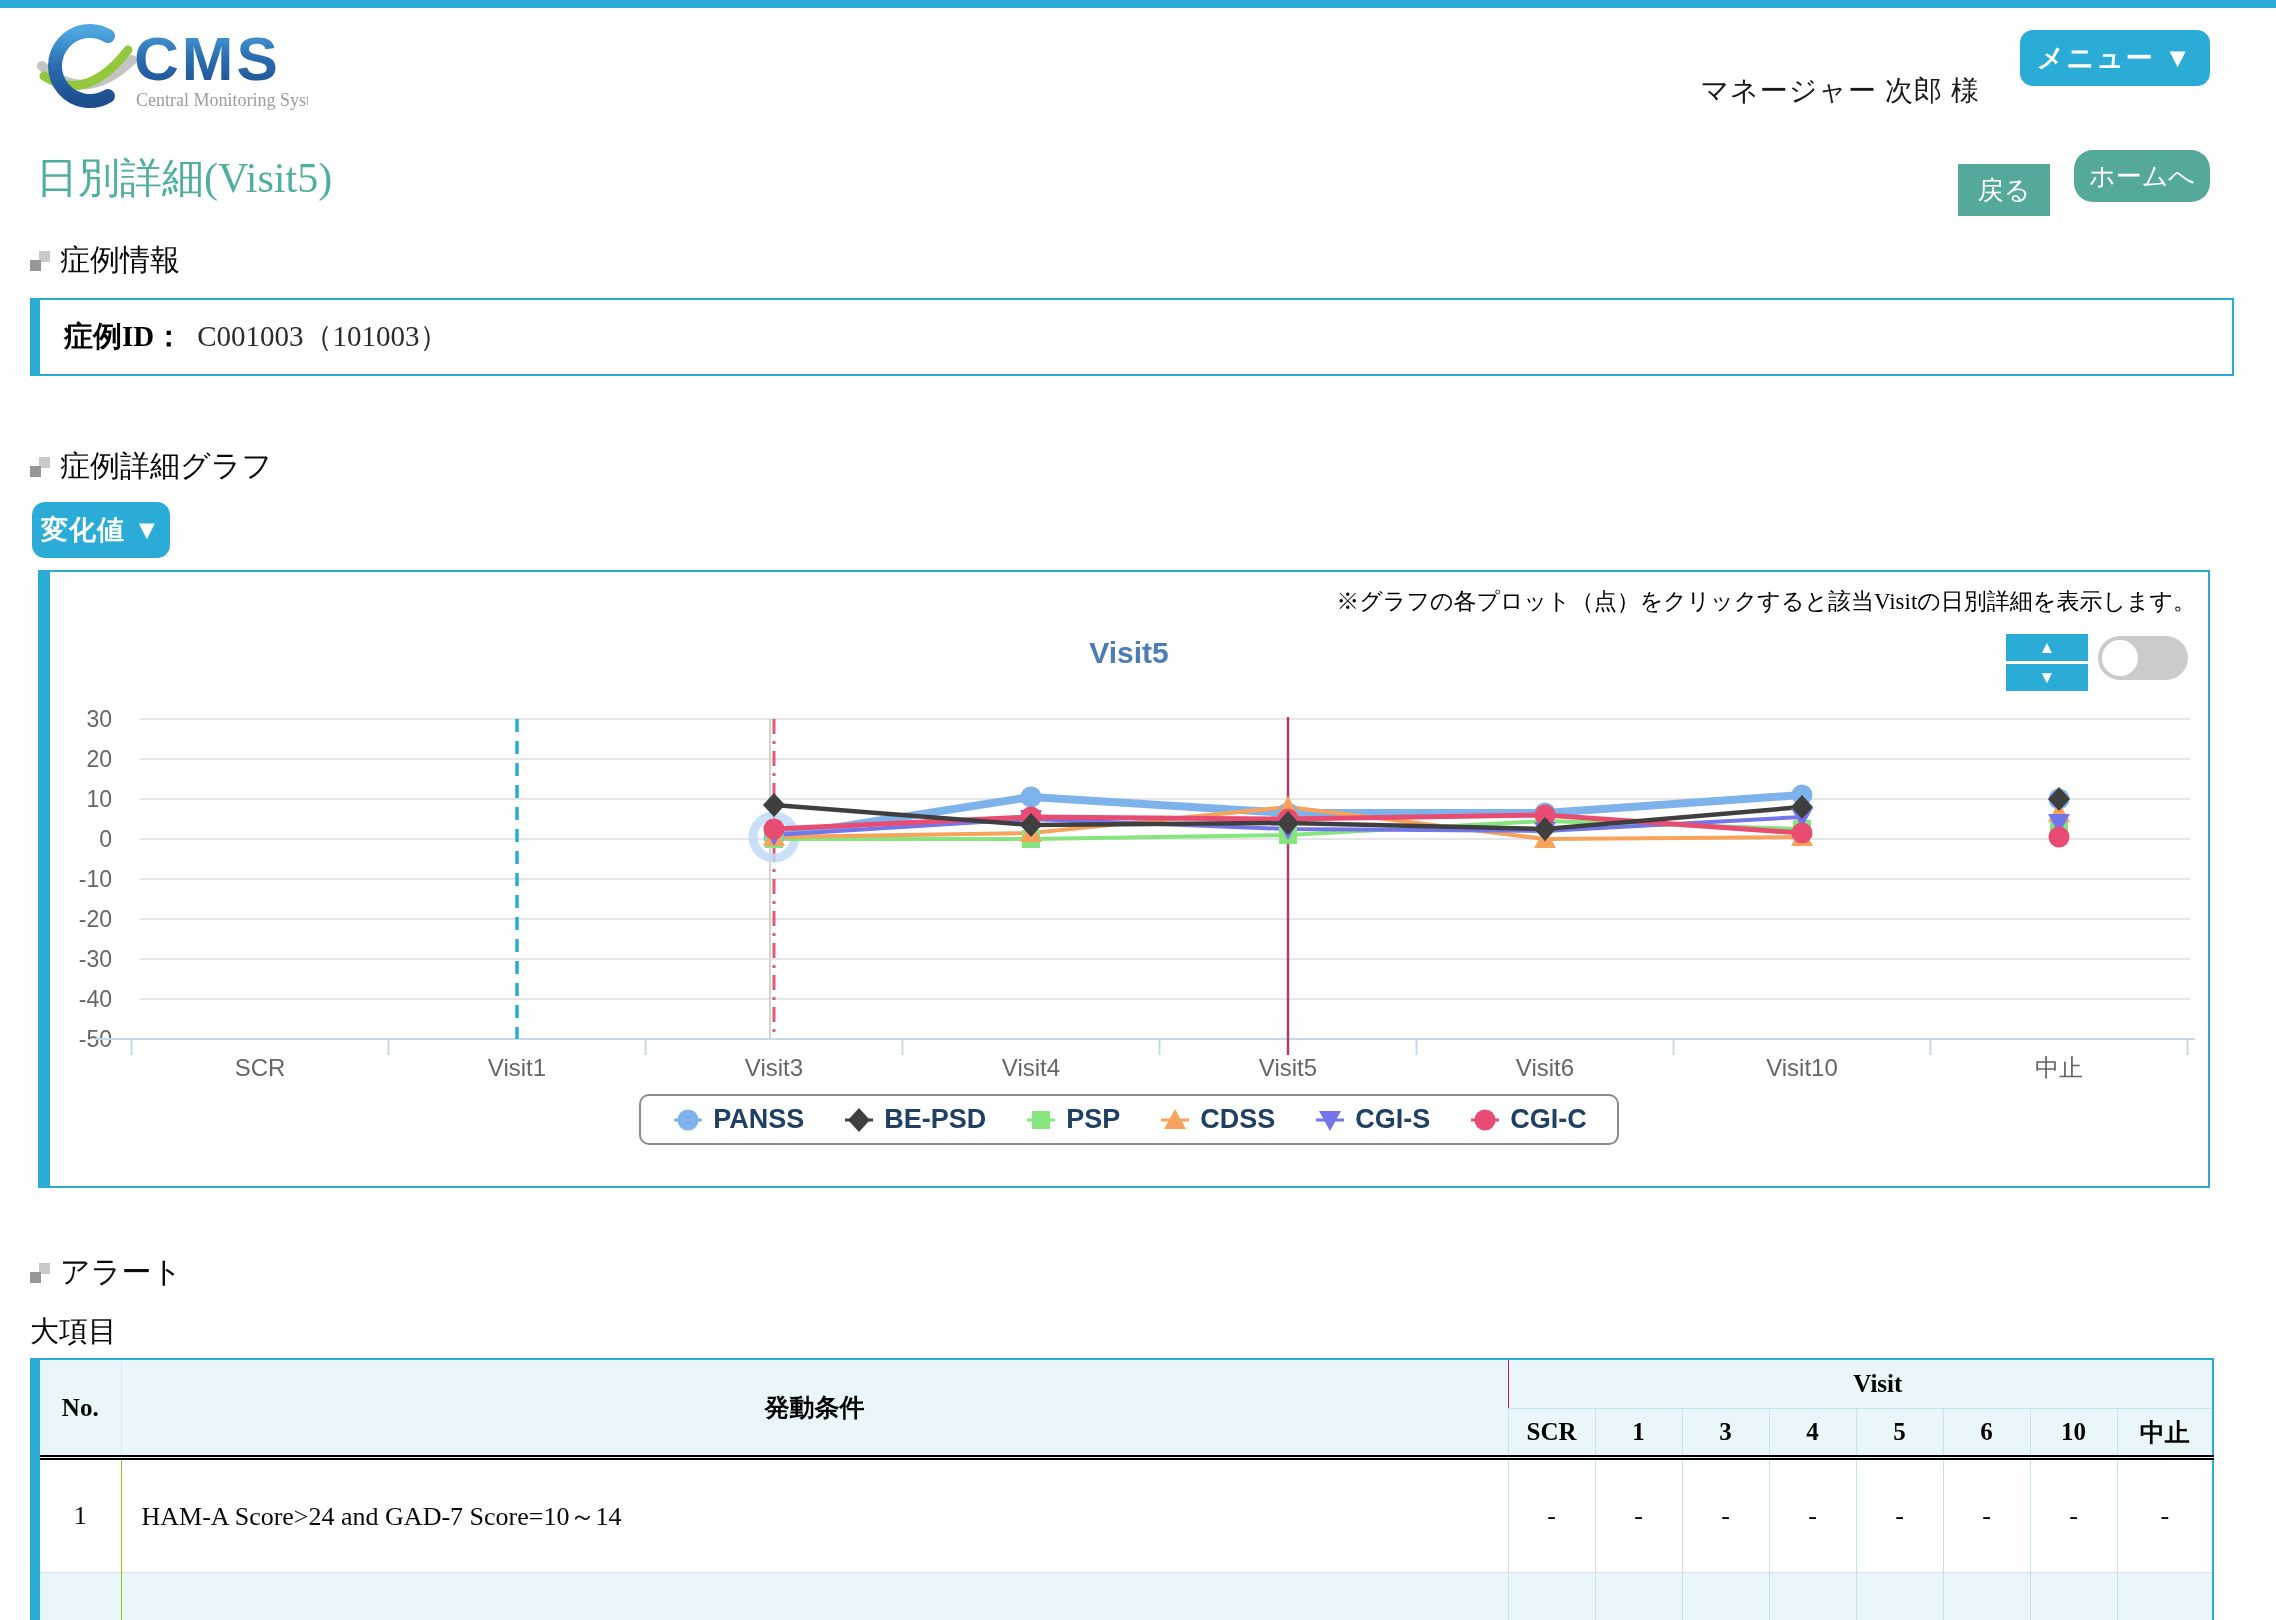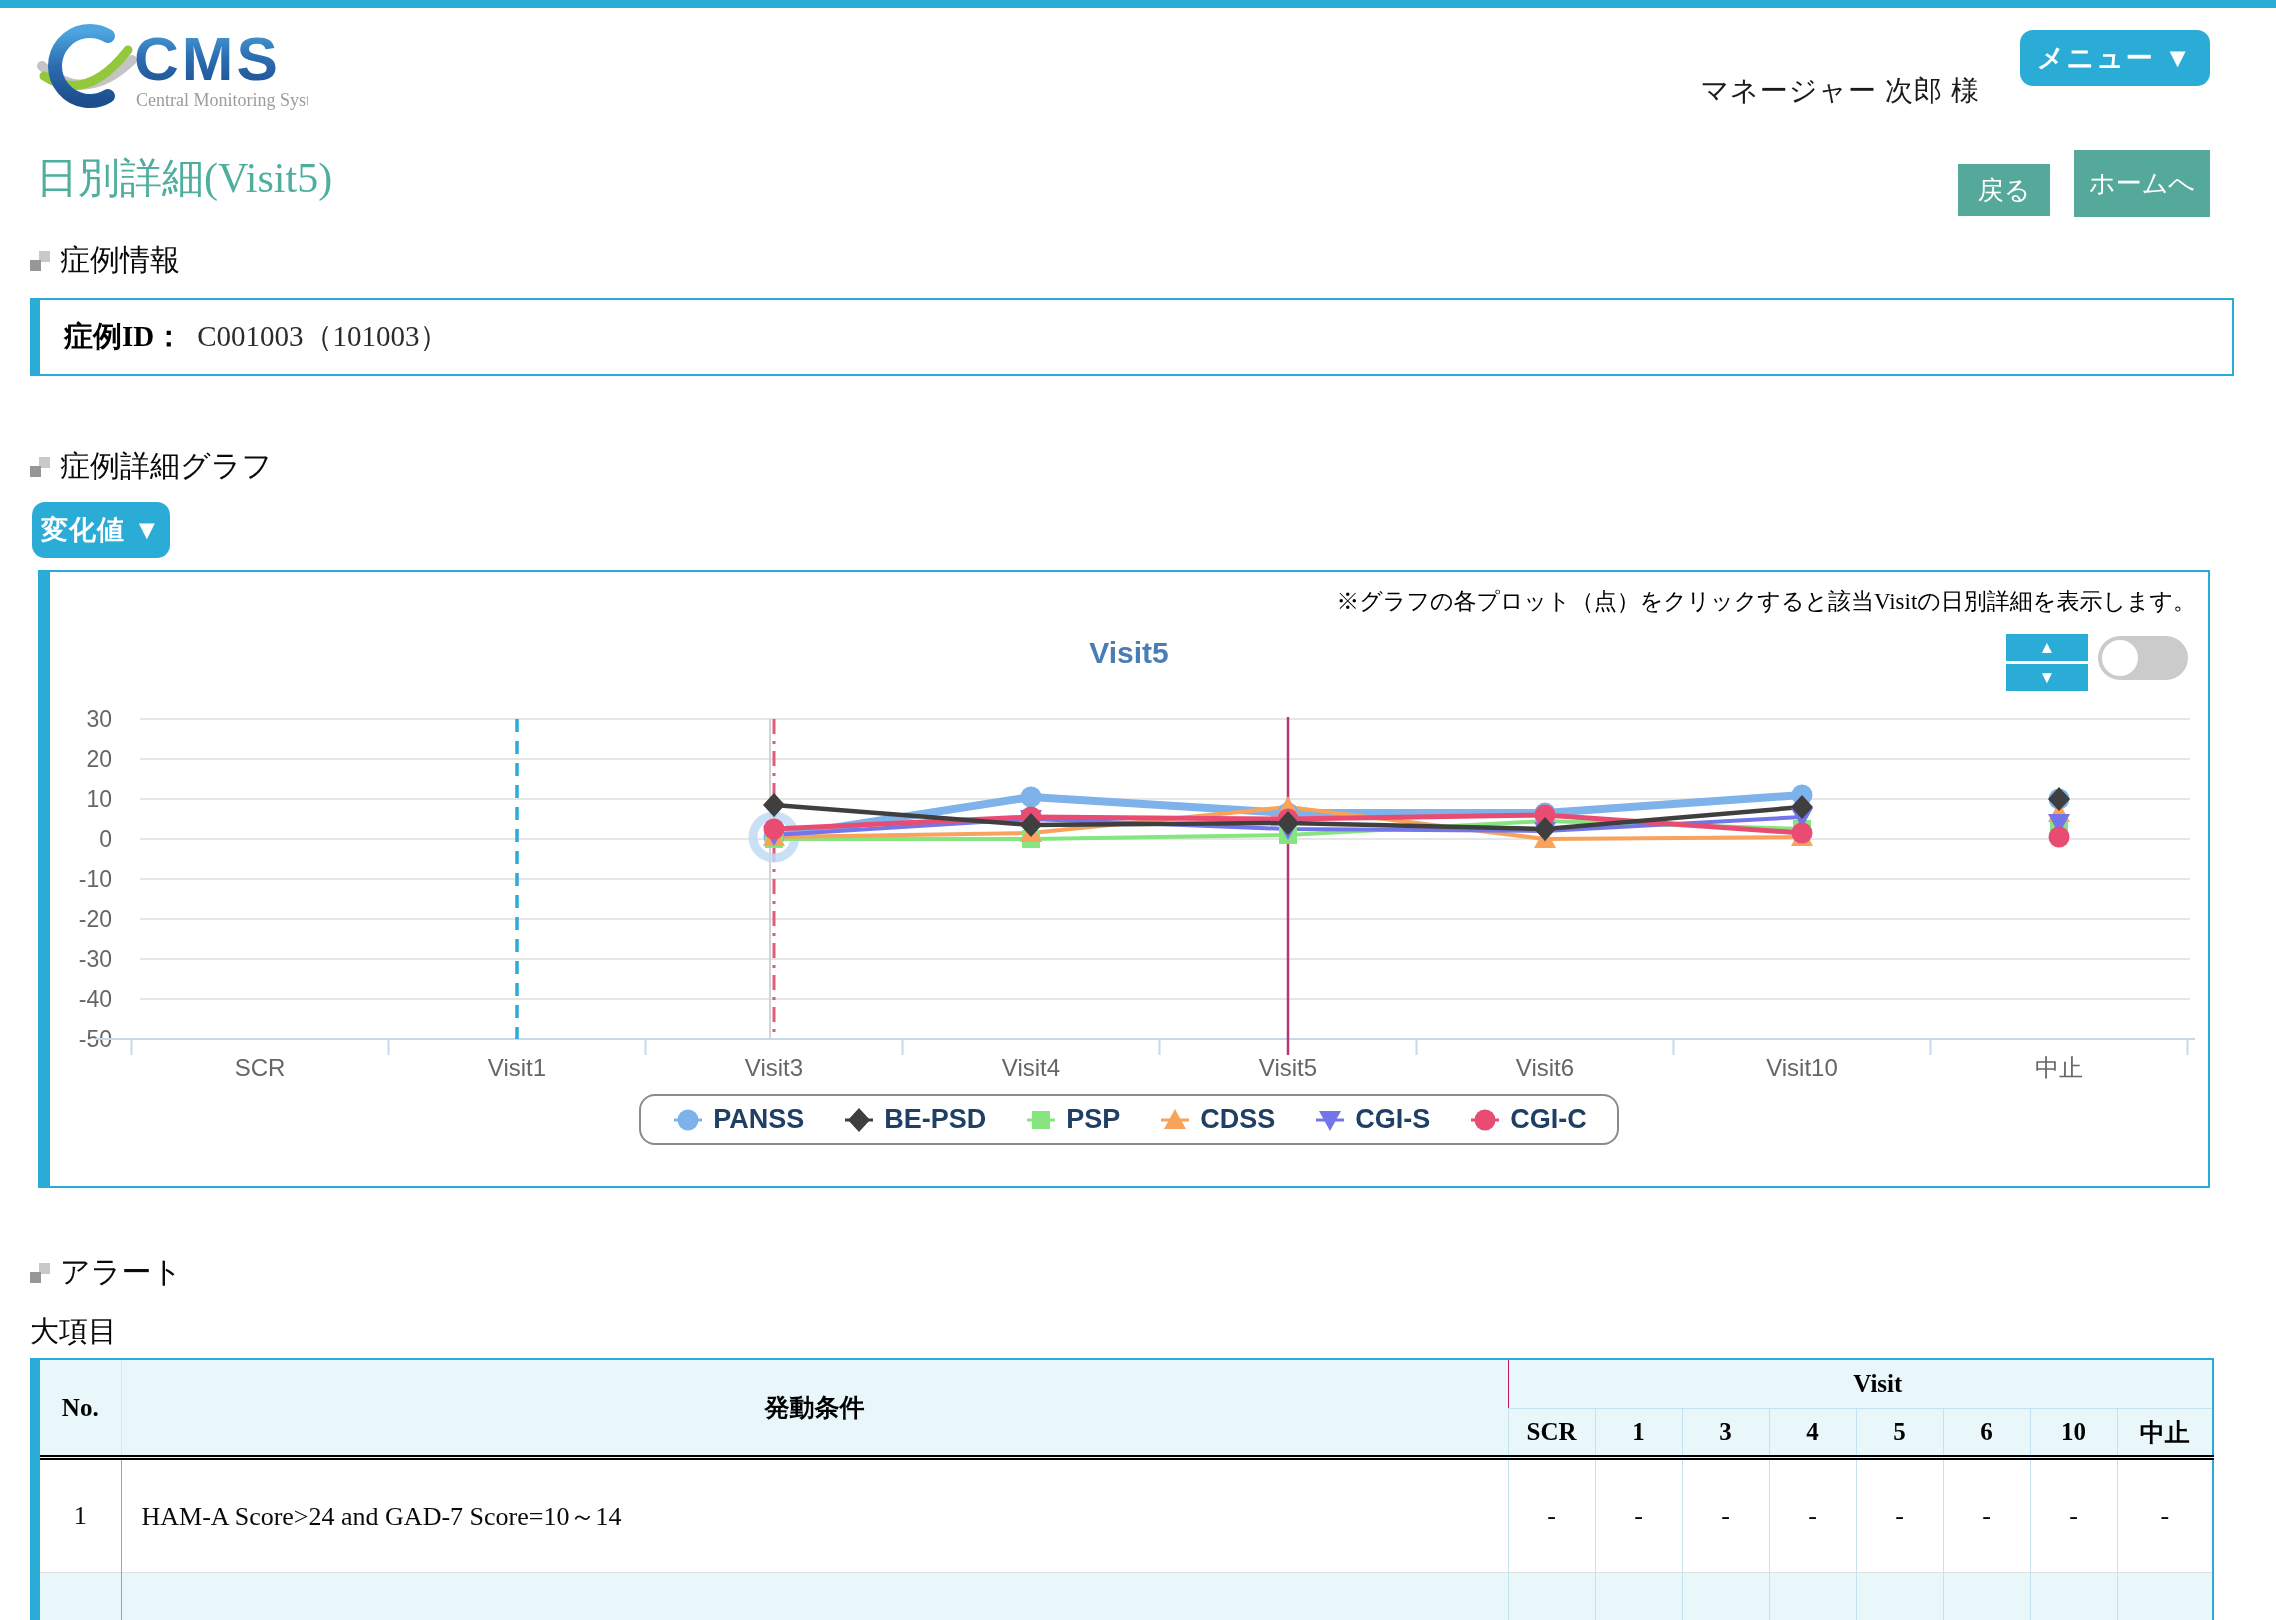--- a/index.html
+++ b/index.html
@@ -11,21 +11,21 @@
   
   #topbar{left:0;top:0;width:2276px;height:8px;background:#2AACD6;}
   
   #username{left:1400px;top:36px;width:580px;text-align:right;font:28px "Liberation Serif","DejaVu Serif",serif;color:#1a1a1a;letter-spacing:1px;margin-top:36px;}
   .cyan-btn{background:#2AACD6;color:#fff;font-weight:bold;display:flex;align-items:center;justify-content:center;cursor:pointer;border-radius:13px;}
   #menu-btn{left:2020px;top:30px;width:190px;height:56px;font-size:27px;letter-spacing:2px;}
   
   #page-title{left:36px;top:150px;font:42px "Liberation Serif","DejaVu Serif",serif;color:#4FAE9E;}
   .teal-btn{background:#55A99B;color:#fff;display:flex;align-items:center;justify-content:center;font-size:26px;cursor:pointer;}
   #back-btn{left:1958px;top:150px;width:92px;height:52px;margin-top:14px;}
-  #home-btn{left:2074px;top:150px;width:136px;height:67px;}
+  #home-btn{left:2074px;top:150px;width:136px;height:52px;border-radius:19px;}
   
   .sec-head{display:flex;align-items:center;gap:10px;font:30px "Liberation Serif","DejaVu Serif",serif;color:#0a0a0a;}
   .sq-icon{position:relative;width:20px;height:20px;flex:0 0 20px;}
   .sq-icon .s1{position:absolute;right:0;top:0;width:11px;height:11px;background:#C9C9C9;}
   .sq-icon .s2{position:absolute;left:0;bottom:0;width:11px;height:11px;background:#979797;}
   #sec-case{left:30px;top:240px;}
   #sec-graph{left:30px;top:446px;}
   #sec-alert{left:30px;top:1252px;}
   
   #case-box{left:30px;top:298px;width:2168px;height:74px;border:2px solid #2AACD6;border-left:10px solid #2AACD6;background:#fff;display:flex;align-items:center;padding-left:24px;font:29px "Liberation Serif","DejaVu Serif",serif;}
@@ -38,21 +38,21 @@
   #chart-note{position:absolute;right:12px;top:14px;font:23px "Liberation Serif","DejaVu Serif",serif;color:#000;}
   #chart-title{position:absolute;left:0;right:0;top:64px;text-align:center;font-size:30px;font-weight:600;color:#4A7DB5;}
   #updown{position:absolute;left:1956px;top:62px;width:82px;}
   .ud-btn{width:82px;height:27px;background:#2AACD6;color:#fff;display:flex;align-items:center;justify-content:center;font-size:17px;cursor:pointer;}
   .ud-btn + .ud-btn{margin-top:3px;}
   #toggle{position:absolute;left:2048px;top:64px;width:90px;height:44px;background:#CBCBCB;border-radius:22px;cursor:pointer;}
   #toggle .knob{position:absolute;left:4px;top:4px;width:36px;height:36px;background:#fff;border-radius:50%;}
   #plot{position:absolute;left:0;top:130px;}
   
   #legend{position:absolute;left:0;right:0;top:522px;display:flex;justify-content:center;}
-  #legend .box{display:flex;align-items:center;gap:38px;border:2px solid #8b8b8b;border-radius:16px;padding:8px 30px;background:#fff;}
+  #legend .box{display:flex;align-items:center;gap:38px;border:2px solid #8b8b8b;border-radius:10px;padding:8px 30px;background:#fff;}
   .leg-item{display:flex;align-items:center;gap:8px;}
   .leg-item span{font-size:27px;font-weight:bold;color:#1F4064;}
   
   #daikoumoku{left:30px;top:1312px;font:29px "Liberation Serif","DejaVu Serif",serif;color:#0a0a0a;}
   #alert-table{left:30px;top:1358px;width:2168px;border-collapse:collapse;table-layout:fixed;background:#fff;
     border:2px solid #2AACD6;border-left:10px solid #2AACD6;font-family:"Liberation Serif","DejaVu Serif",serif;}
   #alert-table th{background:#E9F7FB;font-weight:bold;font-size:25px;color:#000;}
   #alert-table thead th{border-bottom:5px double #000;}
   #alert-table th.grp{height:46px;border-bottom:1px solid #C3E4EF;border-left:1px solid #be185d;padding-left:36px;}
   #alert-table th.sub{height:44px;border-left:1px solid #C3E4EF;}

